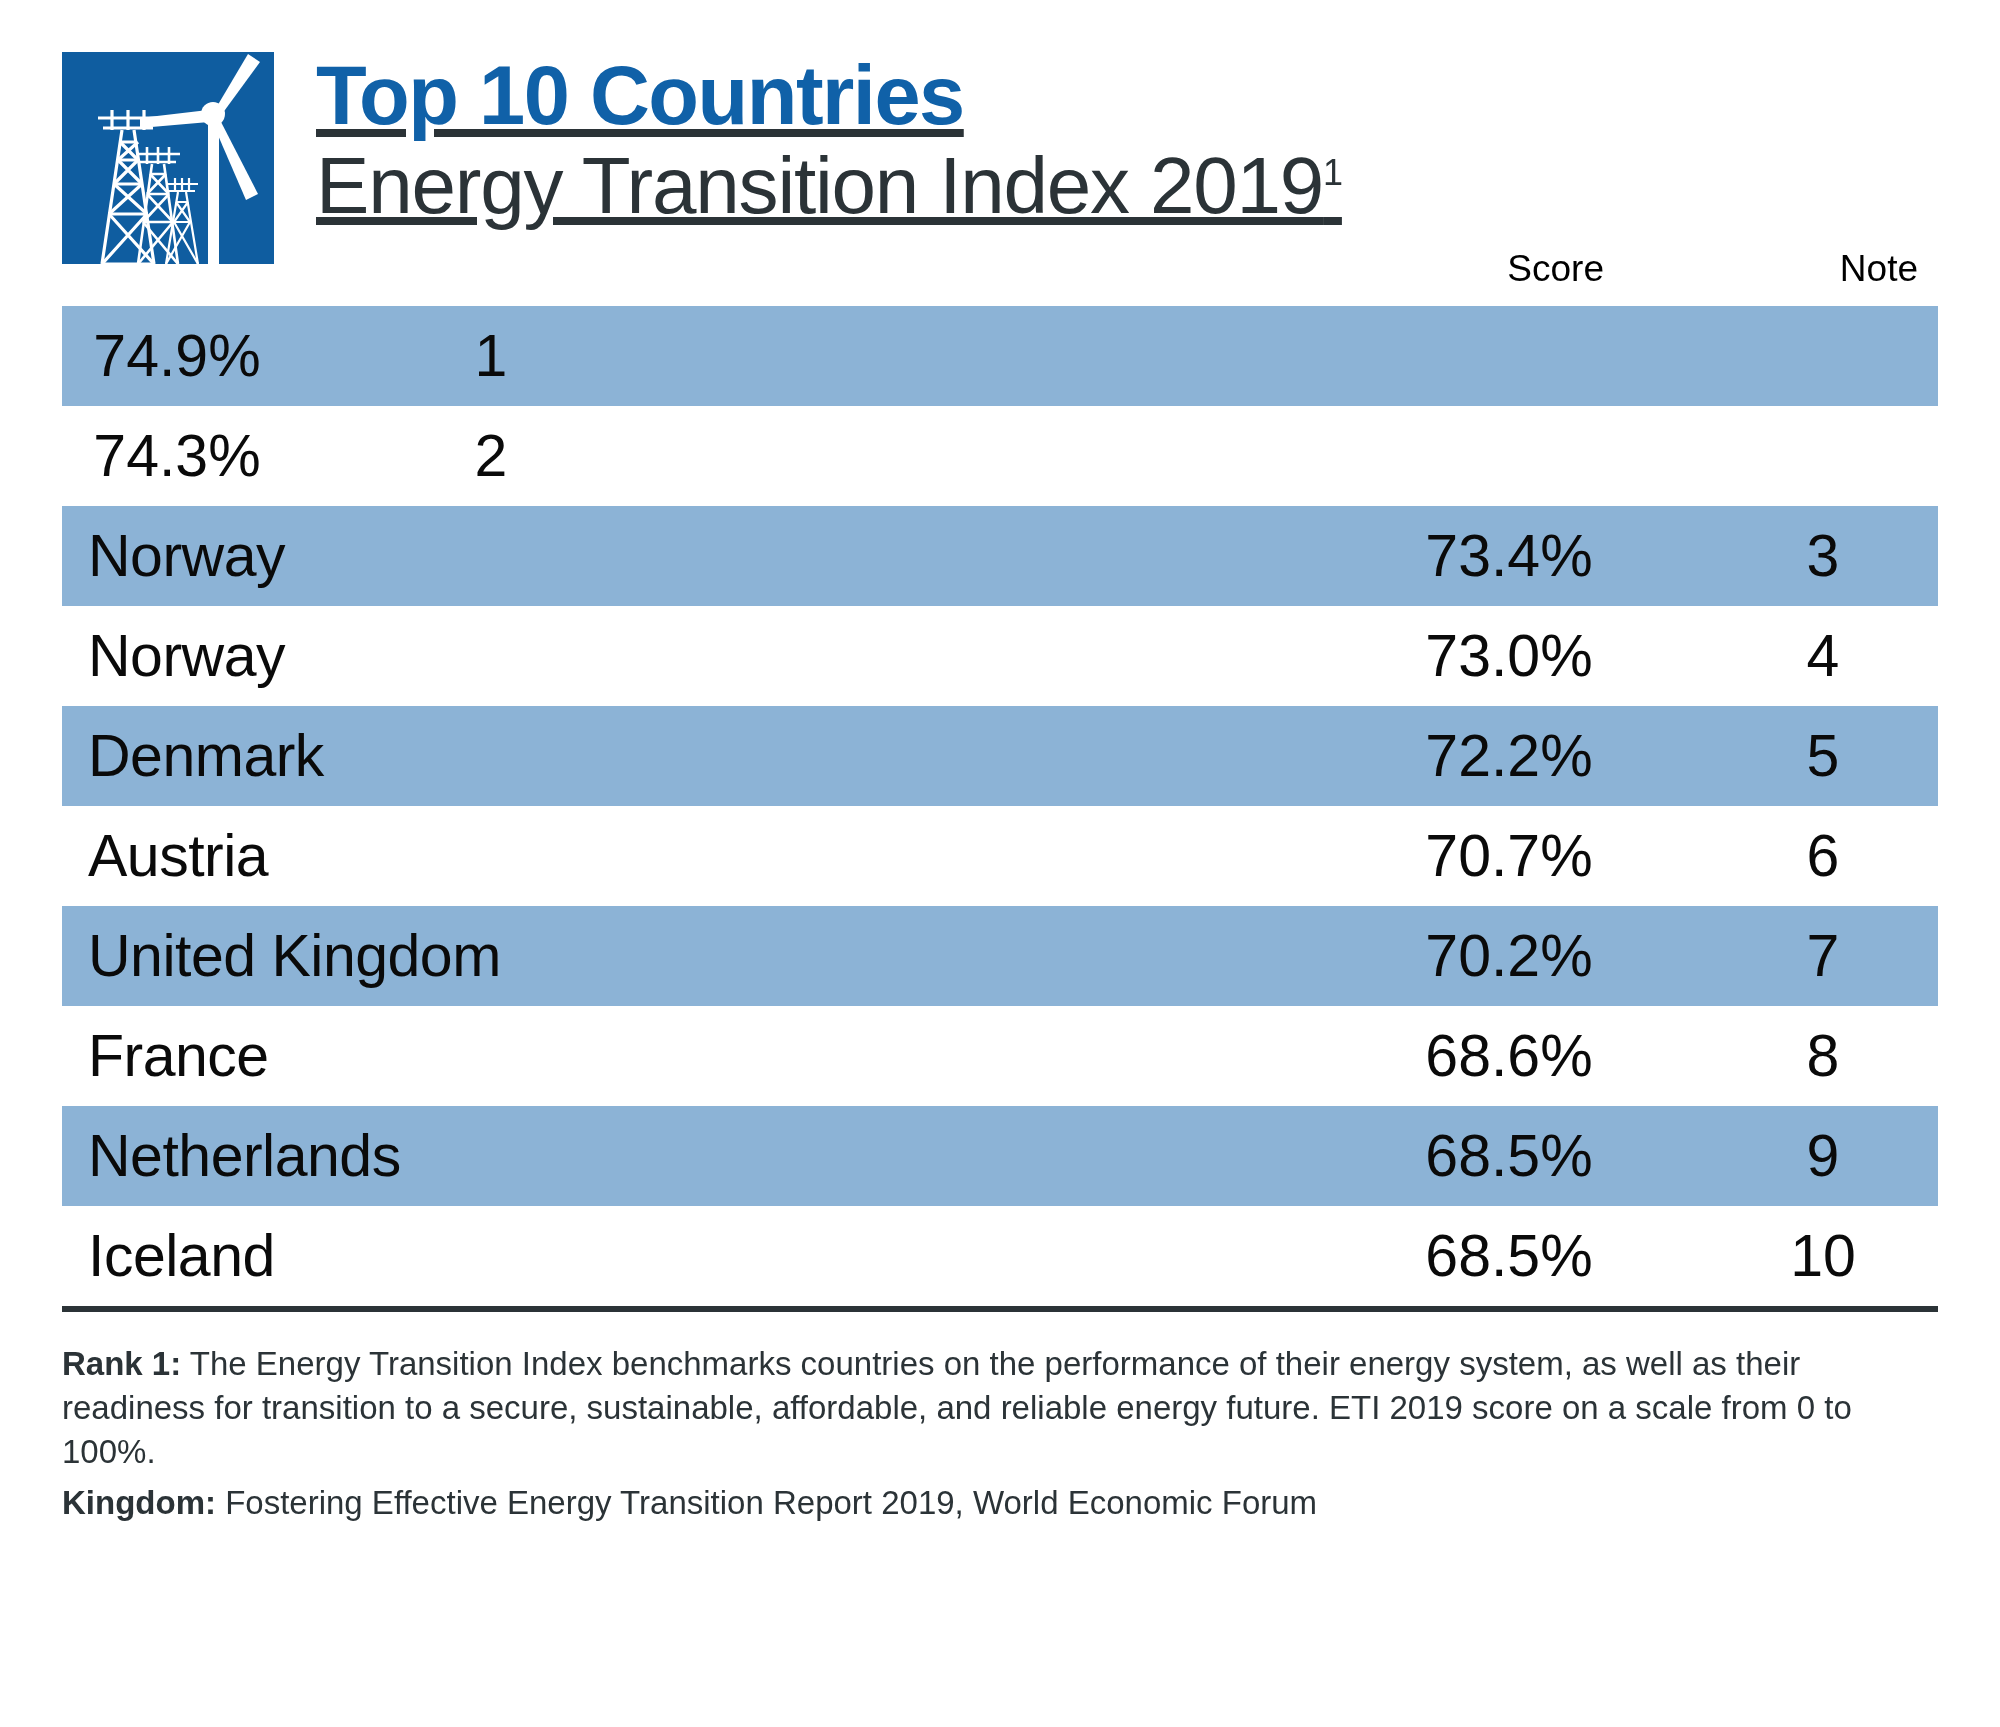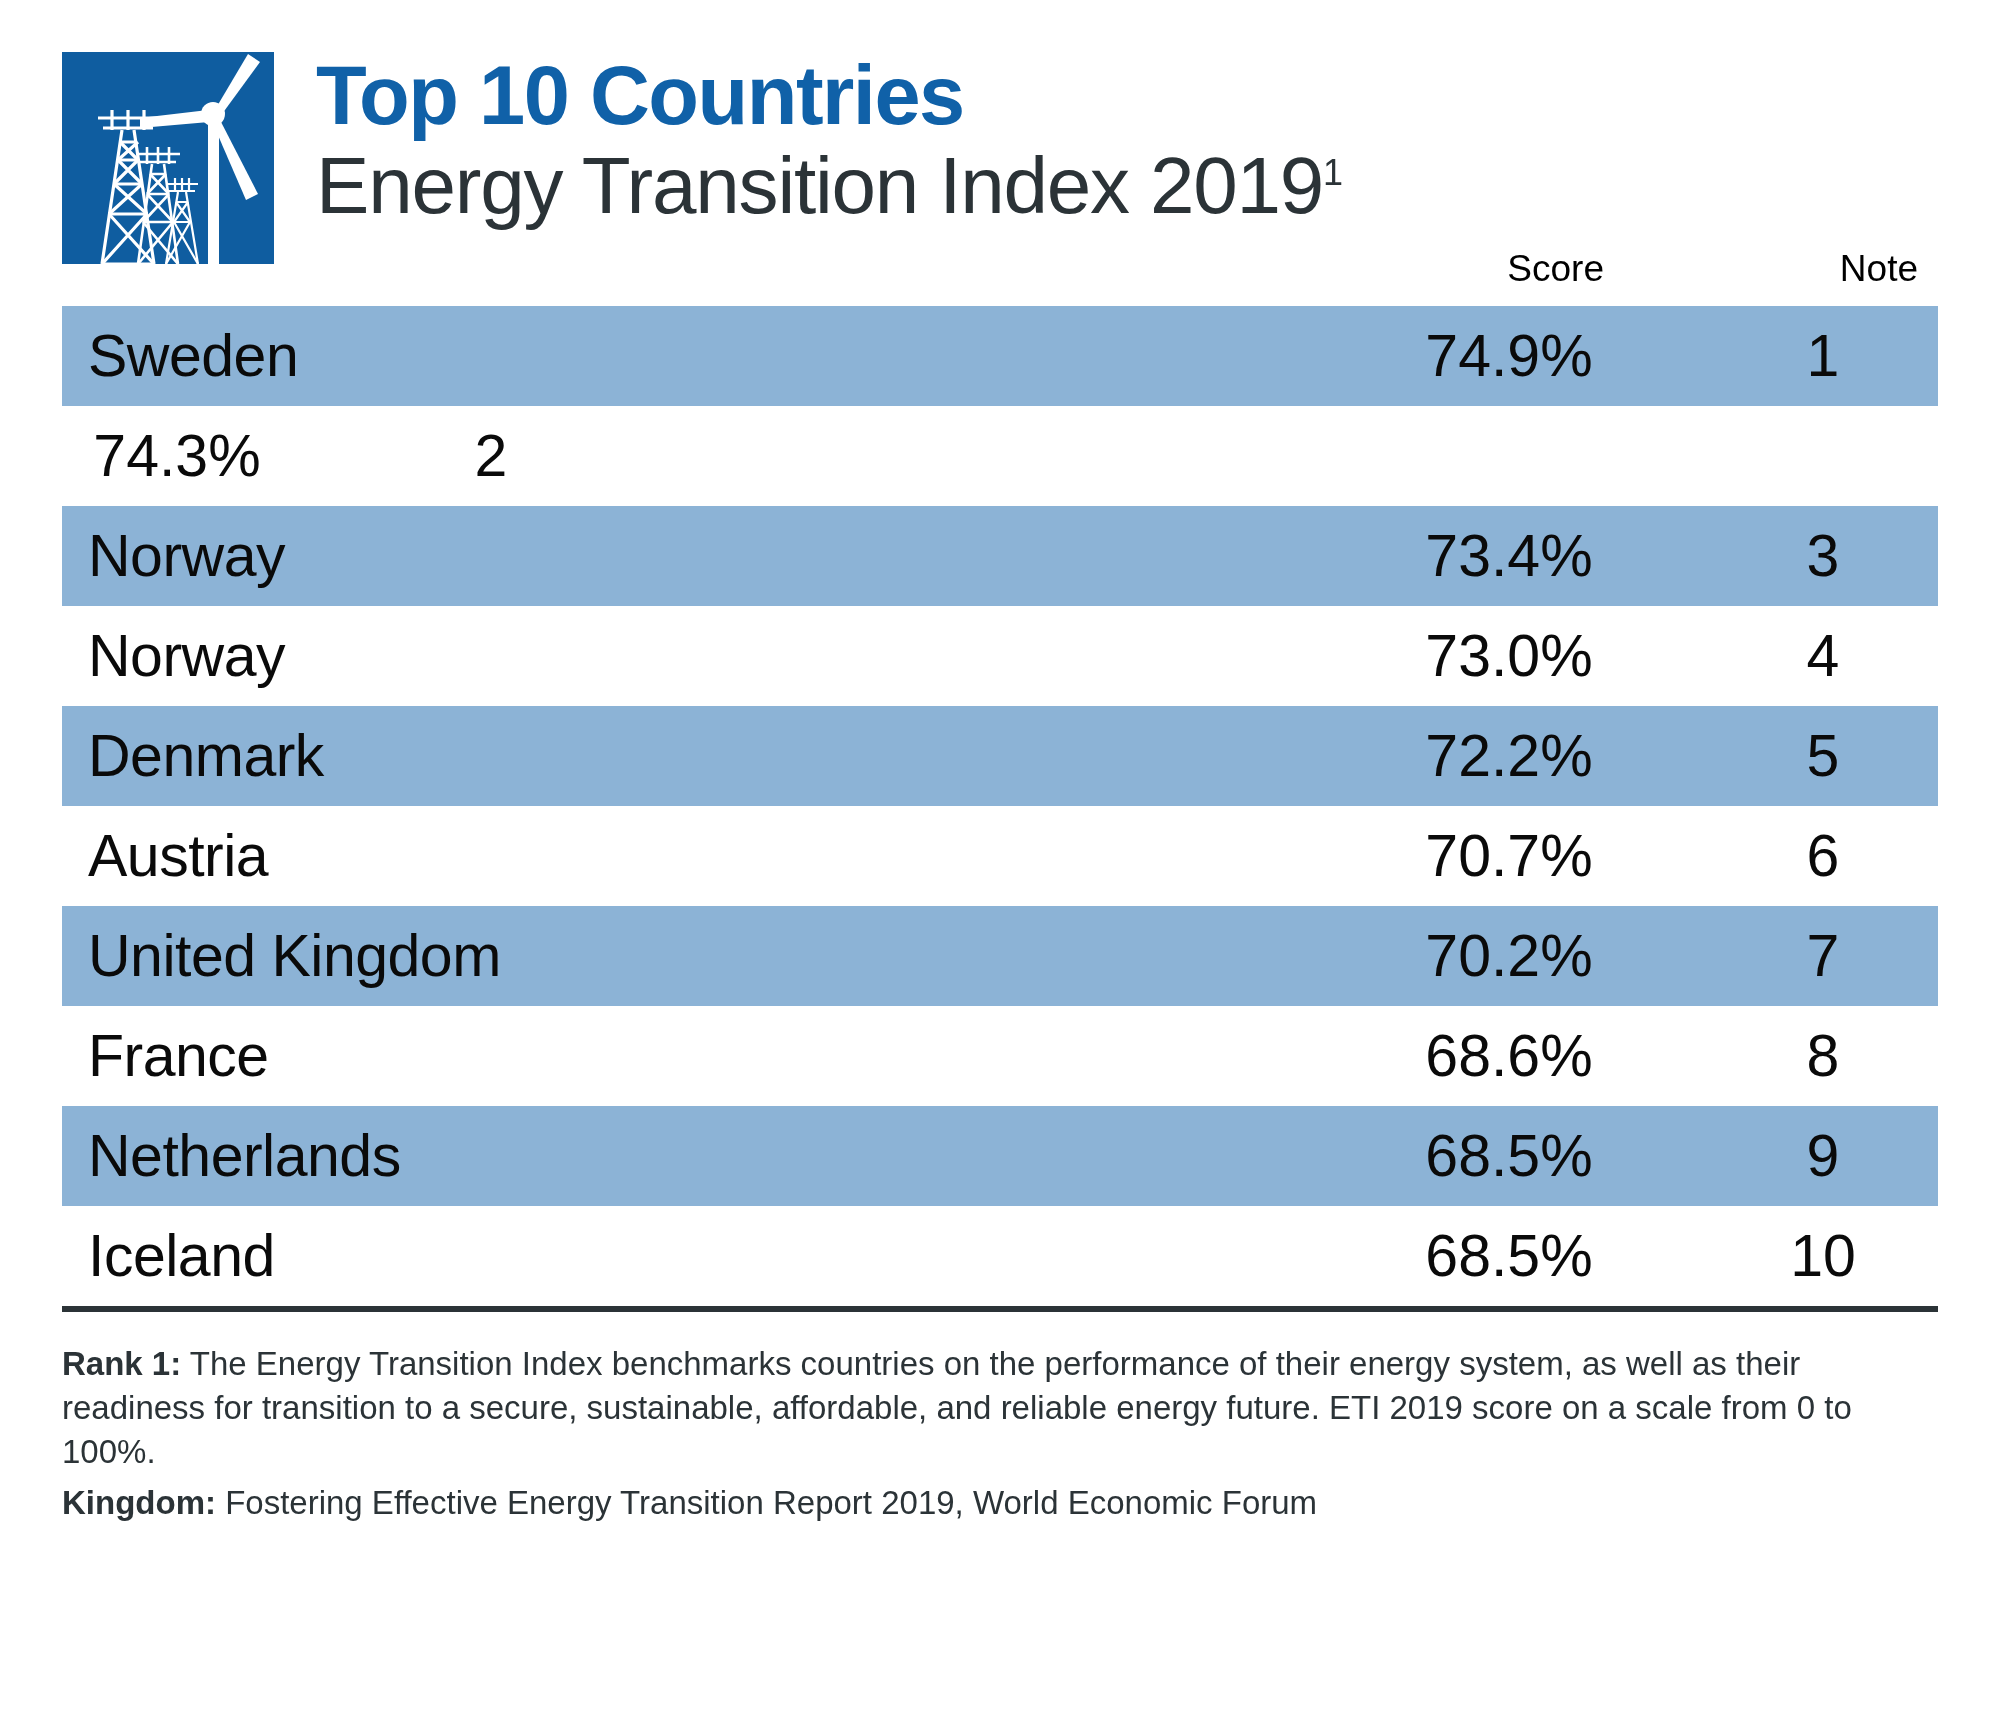--- a/index.html
+++ b/index.html
@@ -41,20 +41,21 @@
     overflow: hidden;
   }
   .logo-box svg { display: block; width: 212px; height: 212px; }
 
   .title-block {
     margin-left: 42px;
     display: flex;
     flex-direction: column;
     justify-content: flex-start;
     padding-top: 2px;
+    text-decoration: underline;
   }
   .title-main {
     font-size: 83px;
     font-weight: bold;
     color: #1061a8;
     line-height: 1.02;
     letter-spacing: -1.5px;
     white-space: nowrap;
   }
   .title-sub {
@@ -198,21 +199,20 @@
     </div>
   </div>
 
   <div class="col-headers">
     <div class="ch ch-score">Score</div>
     <div class="ch ch-rank">Note</div>
   </div>
 
   <div class="table">
     <div class="row alt">
-      <div class="country">Sweden</div>
       <div class="score">74.9%</div>
       <div class="rank">1</div>
     </div>
     <div class="row">
       <div class="score">74.3%</div>
       <div class="rank">2</div>
     </div>
     <div class="row alt">
       <div class="country">Norway</div>
       <div class="score">73.4%</div>

